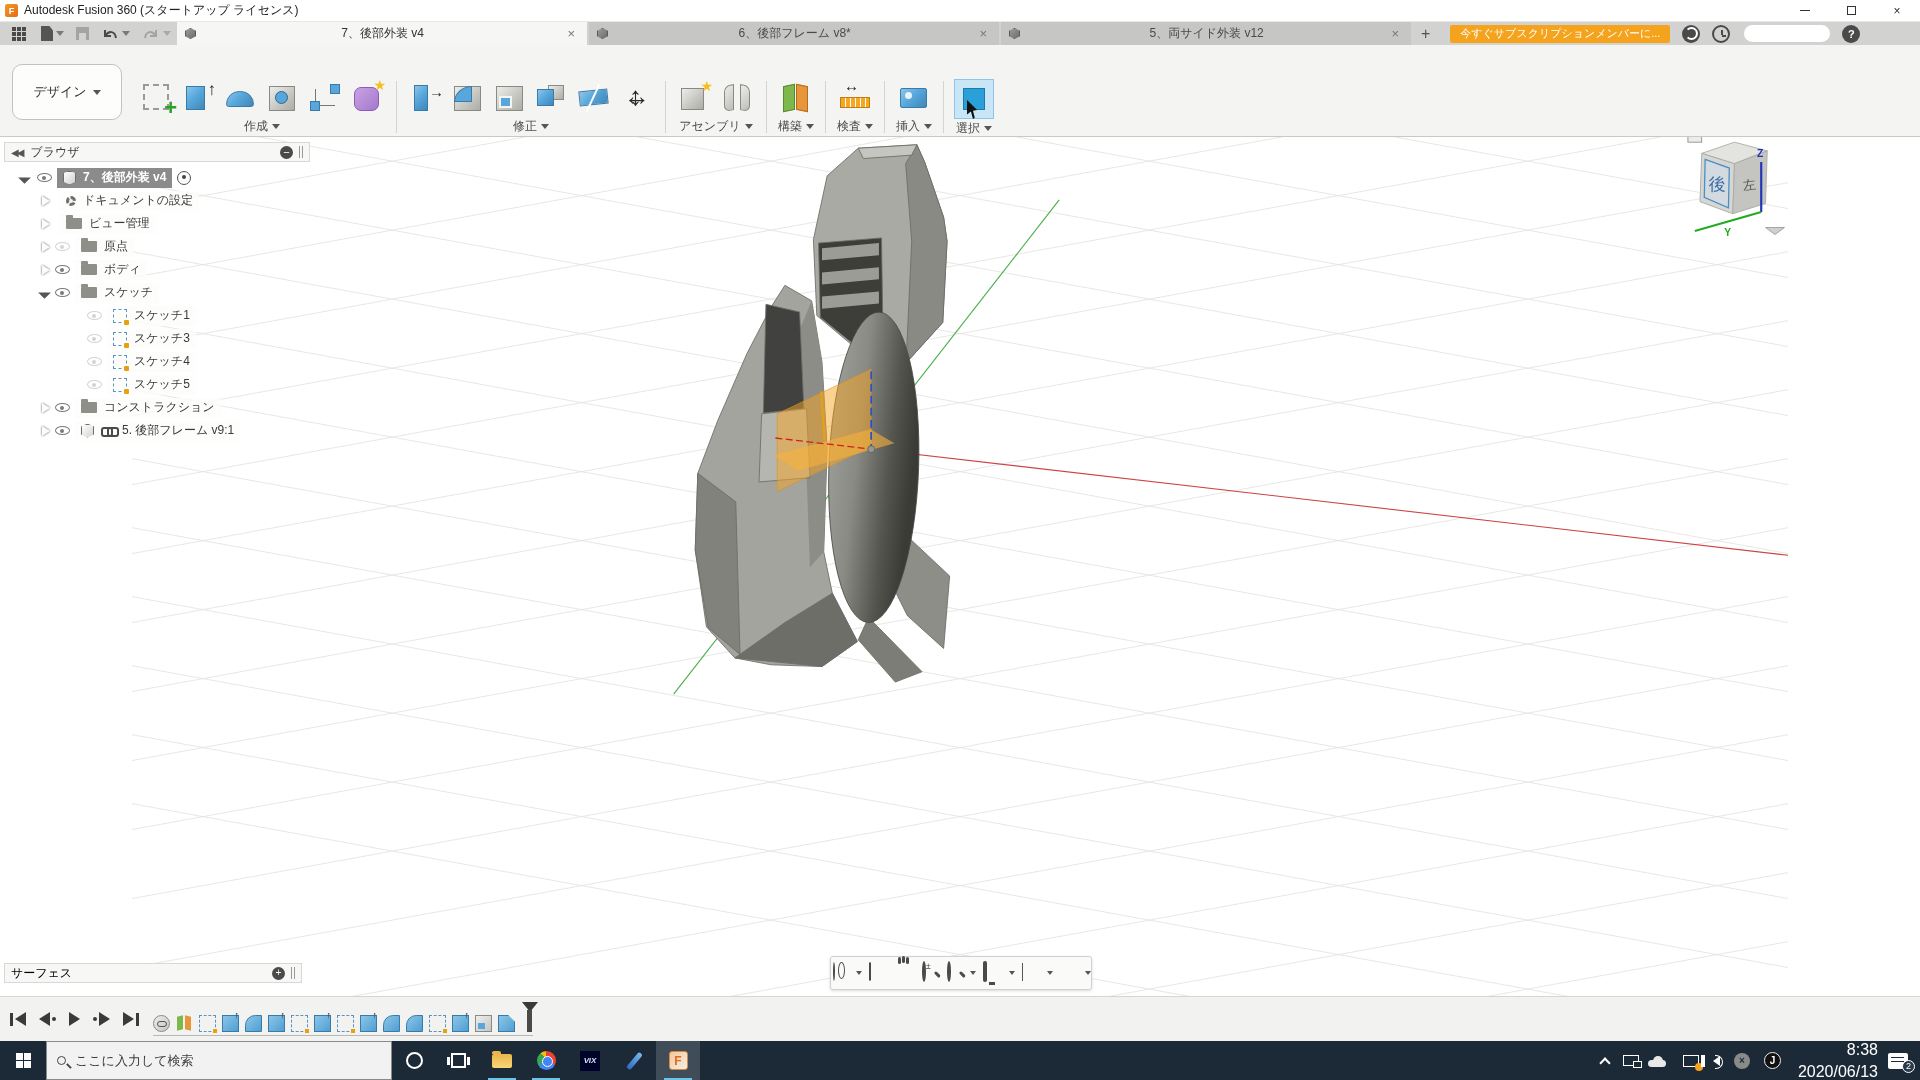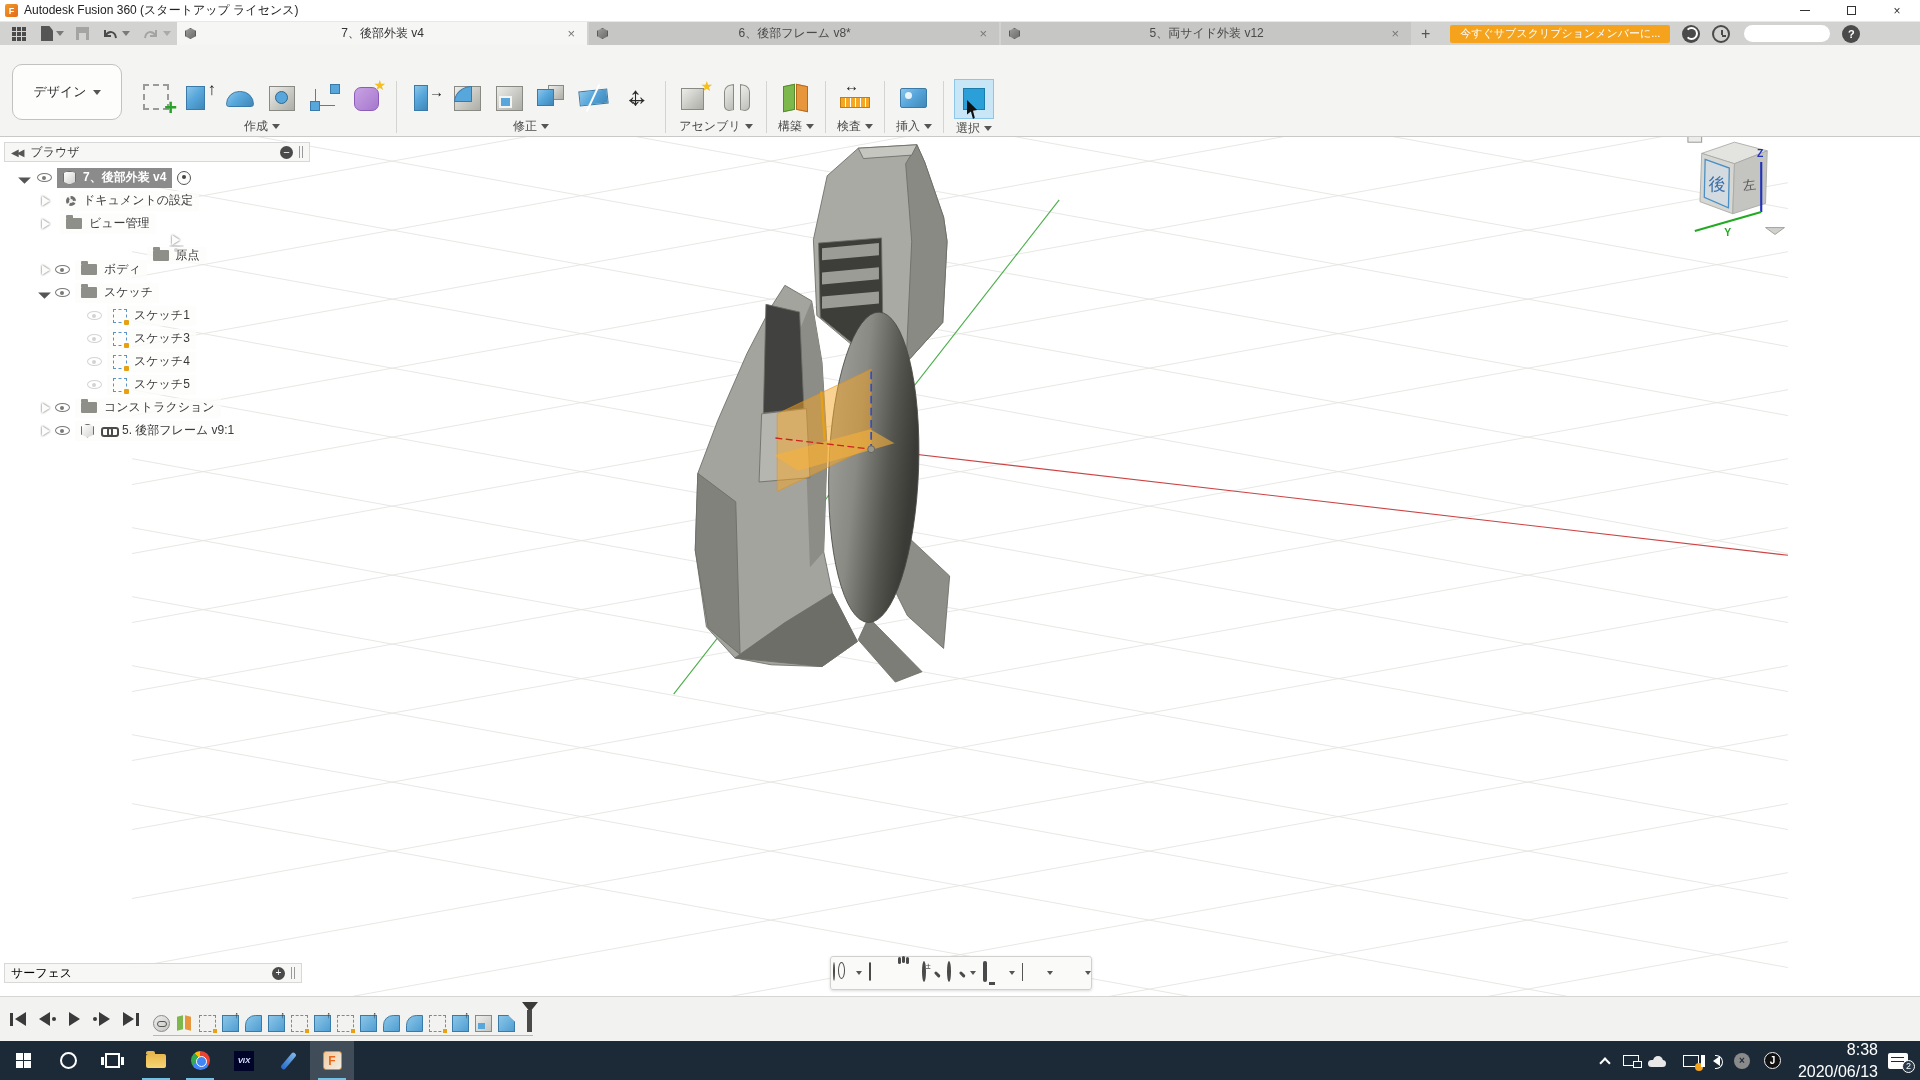--- a/index.html
+++ b/index.html
@@ -552,21 +552,21 @@
               <span>ドキュメントの設定</span>
             </span>
         </div>
         <div class="trow" style="padding-left:38px;">
           <span class="tri-closed"></span>
           <span class="chip" style="margin-left:10px;">
               <span class="folder"></span>
               <span>ビュー管理</span>
             </span>
         </div>
-        <div class="trow" style="padding-left:38px;flex-direction:column;">
+        <div class="trow" style="padding-left:38px;">
           <span class="tri-closed"></span>
           <span class="eye dim"></span>
           <span class="chip">
               <span class="folder"></span>
               <span>原点</span>
             </span>
         </div>
         <div class="trow" style="padding-left:38px;">
           <span class="tri-closed"></span>
           <span class="eye"></span>
@@ -699,20 +699,24 @@
           <span class="flag"></span>
           <span class="stem"></span>
         </span>
     </div>
   </div>
 
   <div class="taskbar">
     <div class="tb-start">
         <span class="winlogo"></span>
       </div>
+    <div class="tb-search">
+      <span class="mag"></span>
+      <input placeholder="ここに入力して検索" style="">
+    </div>
     <div class="tb-ico">
         <span class="cortana"></span>
       </div>
     <div class="tb-ico">
         <span class="tview"></span>
       </div>
     <div class="tb-ico open">
         <span class="tb-folder"></span>
       </div>
     <div class="tb-ico open">

